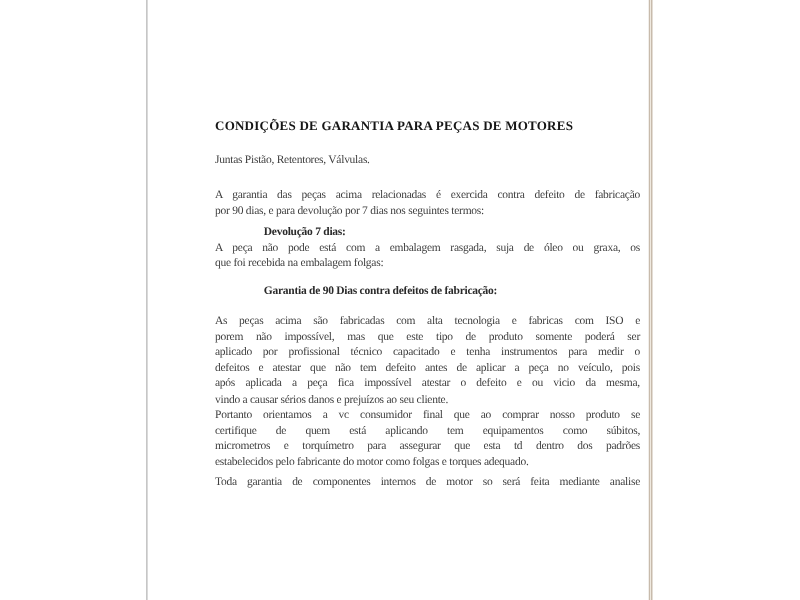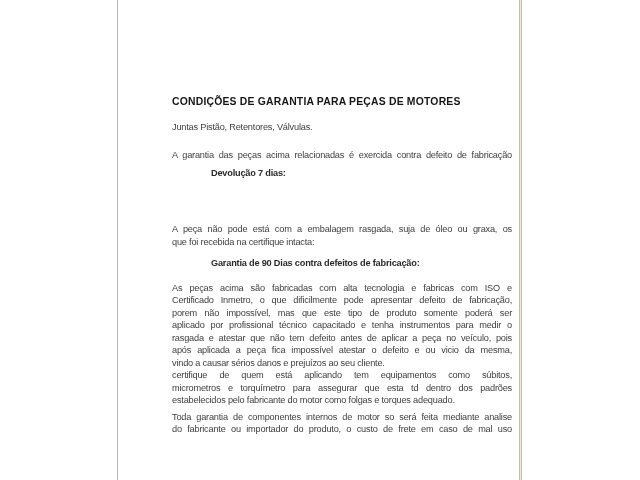--- a/index.html
+++ b/index.html
@@ -6,21 +6,21 @@
     margin: 0;
     padding: 0;
     background: #ffffff;
   }
   .screen {
     position: relative;
     width: 640px;
     height: 480px;
     background: #ffffff;
     overflow: hidden;
-    font-family: Liberation Sans, sans-serif;
+    font-family: Liberation Serif, serif;
   }
   .rule-left {
     position: absolute;
     left: 117px;
     top: 0;
     width: 1px;
     height: 480px;
     background: #b4b4b4;
   }
   .rule-right {
@@ -57,21 +57,21 @@
   }
   .jl {
     text-align: justify;
     text-align-last: justify;
   }
   .jl.last {
     text-align: center;
     text-align-last: left;
   }
   .mb-full { margin-bottom: 12px; }
-  .mb-med  { margin-bottom: 9px; margin-top: 44px; }
+  .mb-med  { margin-bottom: 9px; }
   .mb-half { margin-bottom: 5px; margin-top: 16px; }
   .mb-sm   { margin-bottom: 4px; }
   .mb-none { margin-bottom: 0; }
 </style>
 </head>
 <body>
 
 <div class="screen">
 
   <div class="rule-left"></div>
@@ -80,46 +80,46 @@
   <div class="content">
 
     <div class="doc-title">CONDIÇÕES DE GARANTIA PARA PEÇAS DE MOTORES</div>
 
     <div class="para mb-full">
       <div class="jl last">Juntas Pistão, Retentores, Válvulas.</div>
     </div>
 
     <div class="para mb-half">
       <div class="jl">A garantia das peças acima relacionadas é exercida contra defeito de fabricação</div>
+      <div class="jl last">por 90 dias, e para devolução por 7 dias nos seguintes termos:</div>
     </div>
 
     <div class="heading mb-none">Devolução 7 dias:</div>
 
     <div class="para mb-med">
       <div class="jl">A peça não pode está com a embalagem rasgada, suja de óleo ou graxa, os</div>
-      <div class="jl last">que foi recebida na certifique intacta:</div>
+      <div class="jl last">que foi recebida na embalagem folgas:</div>
     </div>
 
     <div class="heading mb-full">Garantia de 90 Dias contra defeitos de fabricação:</div>
 
     <div class="para mb-none">
       <div class="jl">As peças acima são fabricadas com alta tecnologia e fabricas com ISO e</div>
-      <div class="jl">Certificado Inmetro, o que dificilmente pode apresentar defeito de fabricação,</div>
       <div class="jl">porem não impossível, mas que este tipo de produto somente poderá ser</div>
       <div class="jl">aplicado por profissional técnico capacitado e tenha instrumentos para medir o</div>
-      <div class="jl">rasgada e atestar que não tem defeito antes de aplicar a peça no veículo, pois</div>
+      <div class="jl">defeitos e atestar que não tem defeito antes de aplicar a peça no veículo, pois</div>
       <div class="jl">após aplicada a peça fica impossível atestar o defeito e ou vicio da mesma,</div>
       <div class="jl last">vindo a causar sérios danos e prejuízos ao seu cliente.</div>
     </div>
 
     <div class="para mb-sm">
+      <div class="jl">Portanto orientamos a vc consumidor final que ao comprar nosso produto se</div>
       <div class="jl">certifique de quem está aplicando tem equipamentos como súbitos,</div>
       <div class="jl">micrometros e torquímetro para assegurar que esta td dentro dos padrões</div>
       <div class="jl last">estabelecidos pelo fabricante do motor como folgas e torques adequado.</div>
     </div>
 
     <div class="para mb-none">
       <div class="jl">Toda garantia de componentes internos de motor so será feita mediante analise</div>
-      <div class="jl">do fabricante ou importador do produto, o custo de frete em caso de mal uso</div>
     </div>
 
   </div>
 </div>
 
 </body></html>

